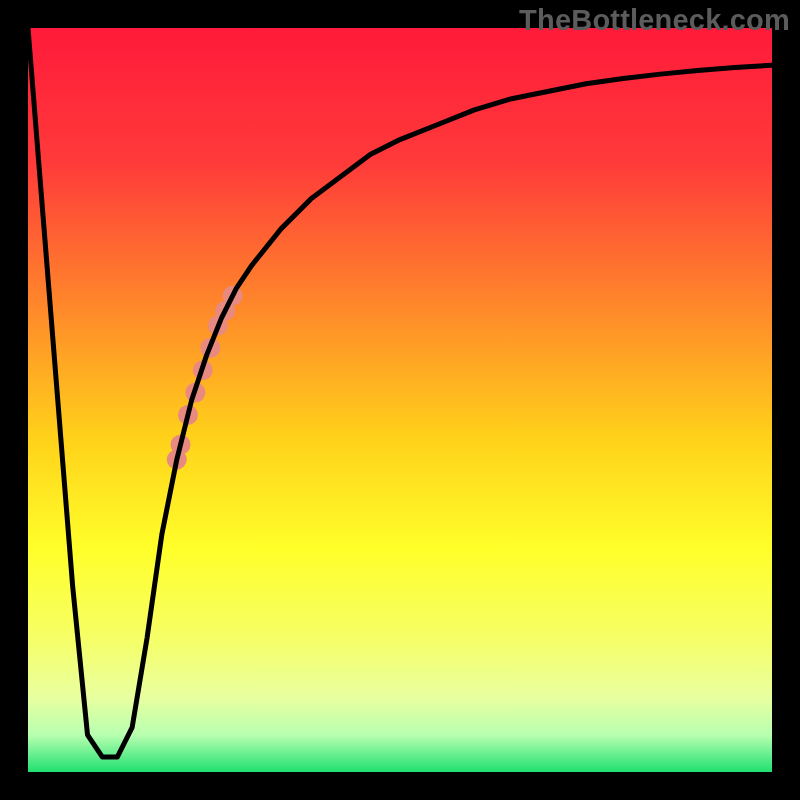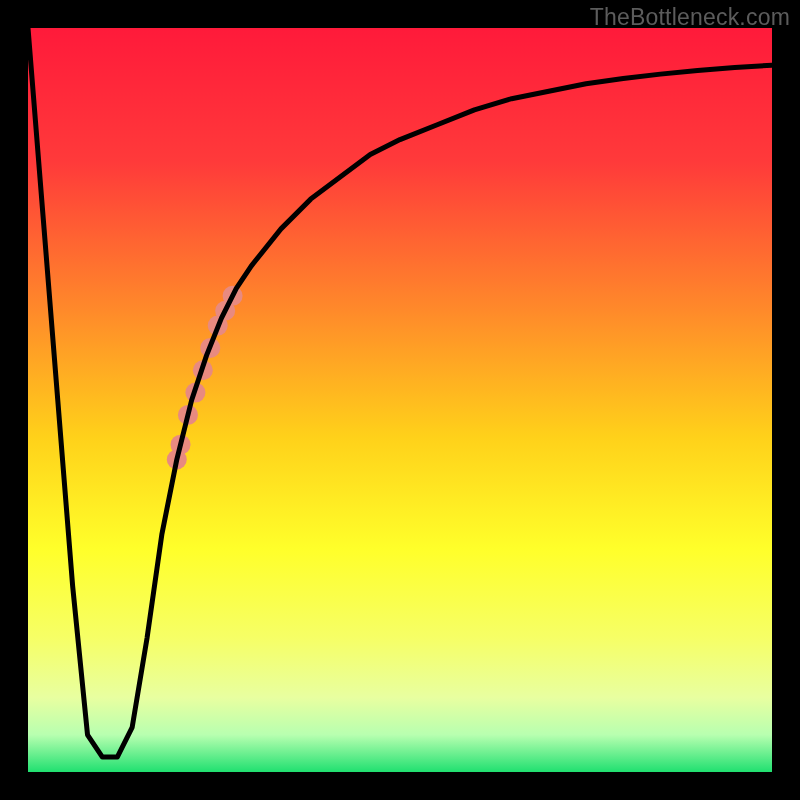--- a/index.html
+++ b/index.html
@@ -23,22 +23,22 @@
     top: 28px;
     width: 744px;
     height: 744px;
     overflow: hidden;
   }
   .attribution {
     position: absolute;
     top: 4px;
     right: 10px;
     color: #5c5c5c;
-    font-size: 23px;
-    font-weight: normal;
+    font-size: 29px;
+    font-weight: bold;
     letter-spacing: 0.2px;
     user-select: none;
   }
 </style>
 </head>
 <body>
 
 <div class="frame">
   <div class="plot">
     <svg width="744" height="744" viewBox="0 0 744 744" xmlns="http://www.w3.org/2000/svg" preserveAspectRatio="none">

